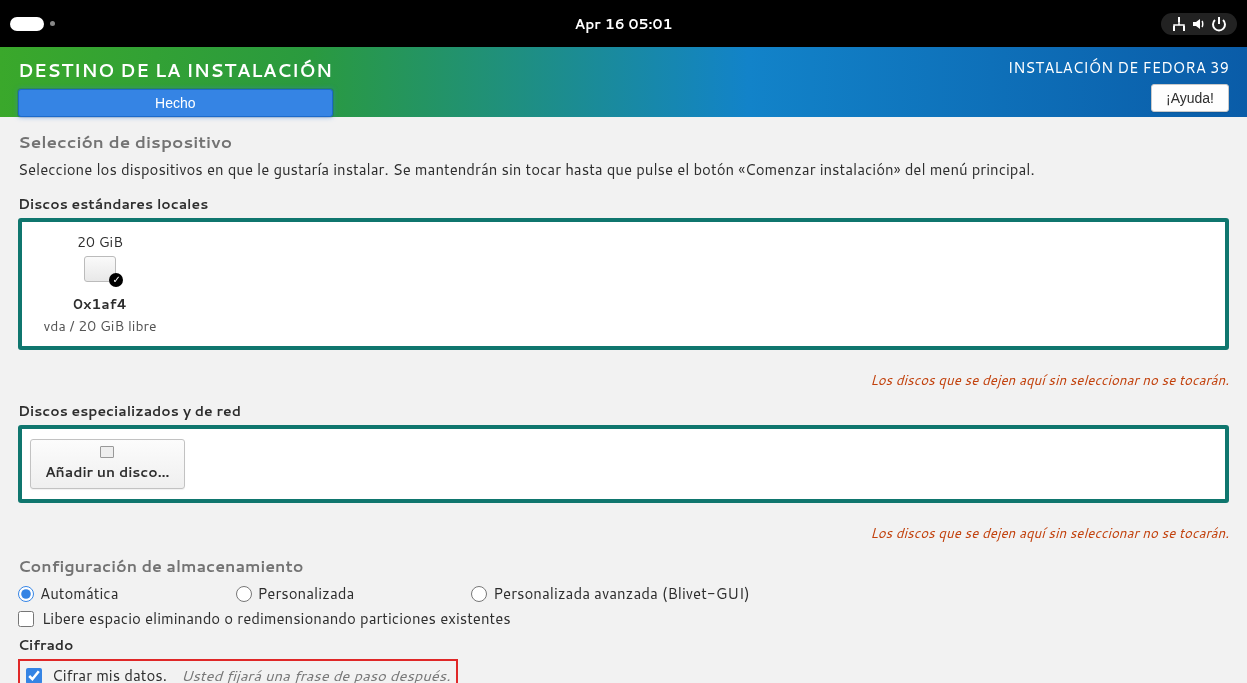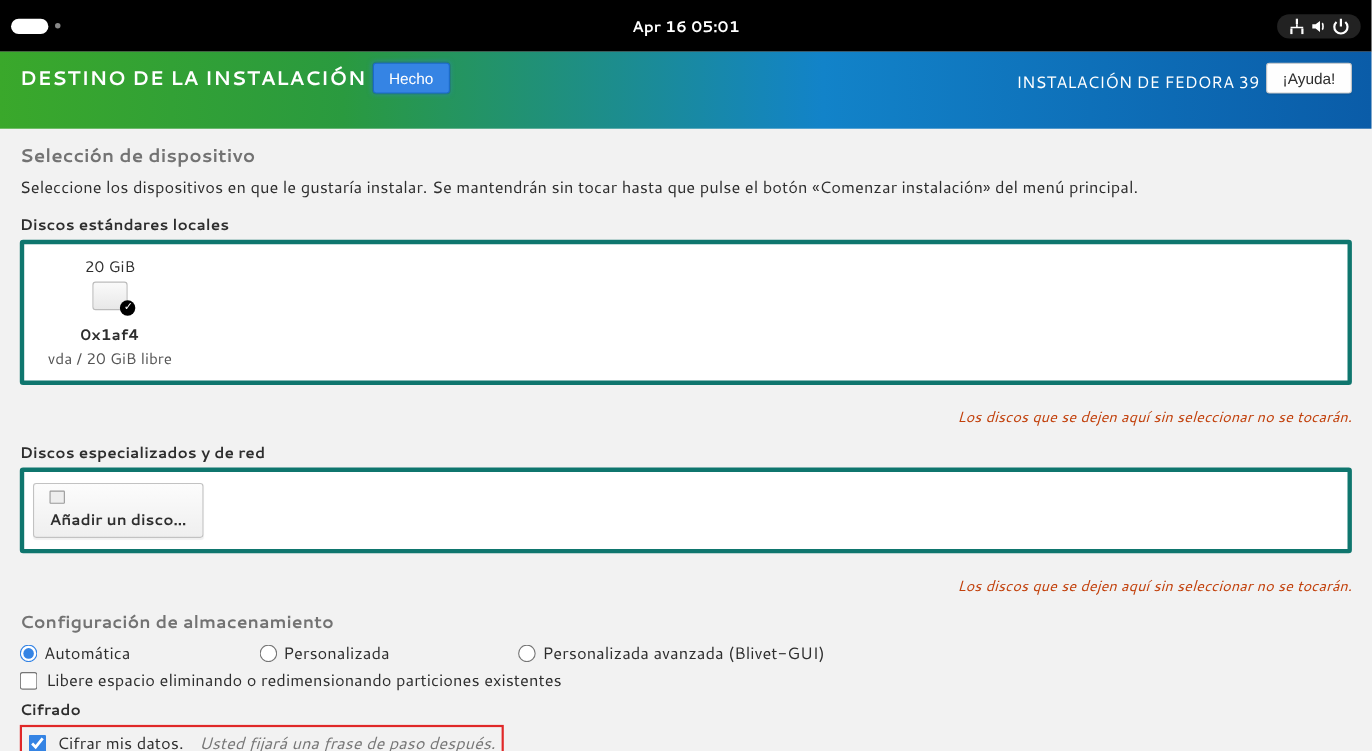--- a/index.html
+++ b/index.html
@@ -44,23 +44,23 @@
   
   .header {
     height: 70px;
     background: linear-gradient(90deg, #3aa82b 0%, #2a9a3f 25%, #1283c9 60%, #0a5ca8 100%);
     display:flex;
     justify-content:space-between;
     align-items:flex-start;
     padding: 10px 18px 0 18px;
     color:#fff;
   }
-  .header-left { display:flex; gap:6px;}
+  .header-left { display:flex; flex-direction:column; gap:6px;}
   .header-title { font-size:18px; font-weight:700; letter-spacing:0.5px;}
-  .header-right { display:flex; flex-direction:row; align-items:flex-end; gap:6px;}
+  .header-right { display:flex; flex-direction:column; align-items:flex-end; gap:6px;}
   .header-sub { font-size:15px; font-weight:500;}
   .btn {
     background:#fefefe;
     border:1px solid #c9c9c9;
     border-radius:3px;
     padding:5px 14px;
     font-size:14px;
     color:#2e2e2e;
     cursor:pointer;
     box-shadow: 0 1px 1px rgba(0,0,0,0.08);
@@ -98,21 +98,21 @@
   .disk-icon .hd::before{
     content:"✓"; position:absolute; right:-6px; bottom:-5px;
     color:#fff; font-size:10px; z-index:2; font-weight:bold;
   }
   .disk-name { font-weight:700; margin-bottom:2px;}
   .disk-sub { color:#555;}
   .hint {
     text-align:right; font-style:italic; color:#c2410c; font-size:13.5px; margin-bottom:12px;
   }
   .addbtn {
-    display:inline-flex; flex-direction:column; 
+    display:inline-flex; flex-direction:column; align-items:center;
     background:linear-gradient(#fcfcfc,#efefef);
     border:1px solid #c2c2c2; border-radius:3px;
     padding:6px 14px 6px 14px; cursor:pointer; font-weight:700; font-size:14px;
     box-shadow:0 1px 1px rgba(0,0,0,0.06);
   }
   .addbtn .small-ic{
     width:14px;height:12px;border:1px solid #999;background:#eee;margin-bottom:4px;border-radius:1px;
   }
   .cfg-row { display:flex; align-items:center; gap:8px; margin-bottom:6px; font-size:15px;}
   .cfg-grid { display:flex; gap:117px; margin-bottom:4px;}

